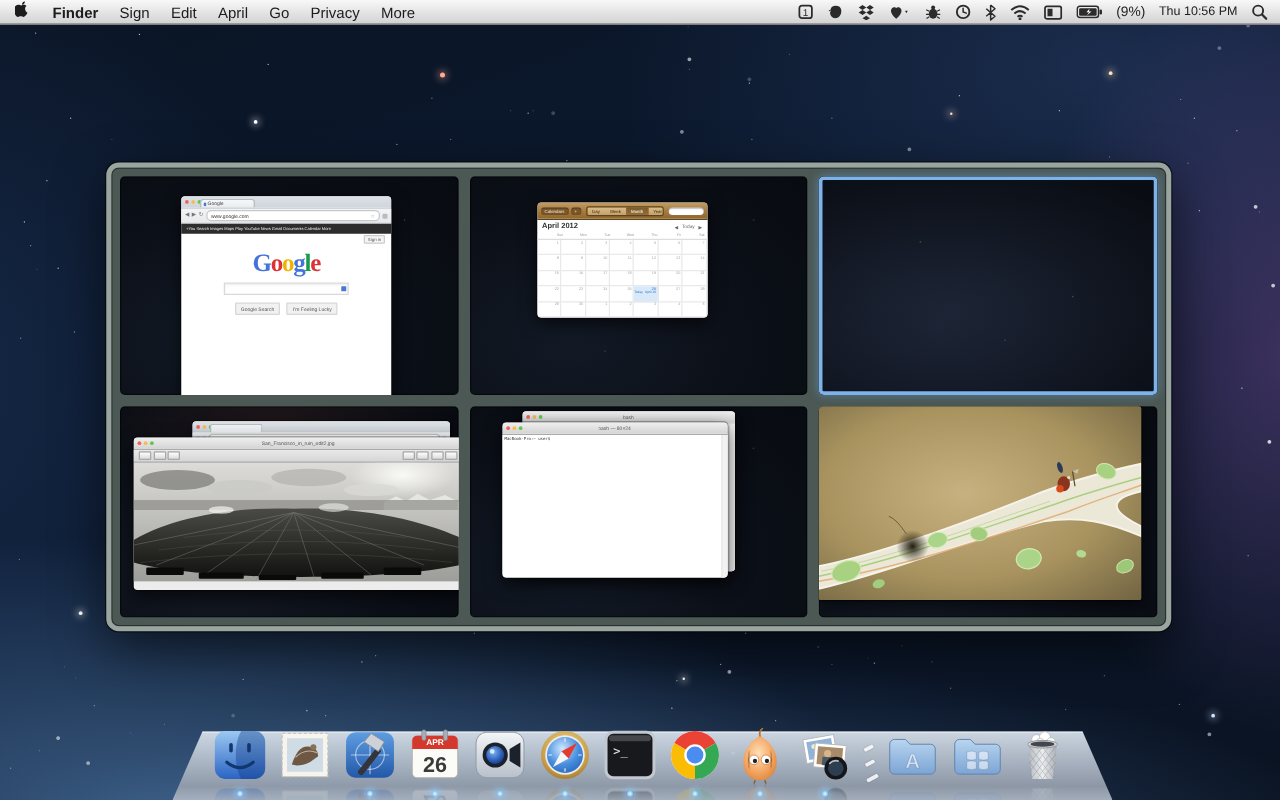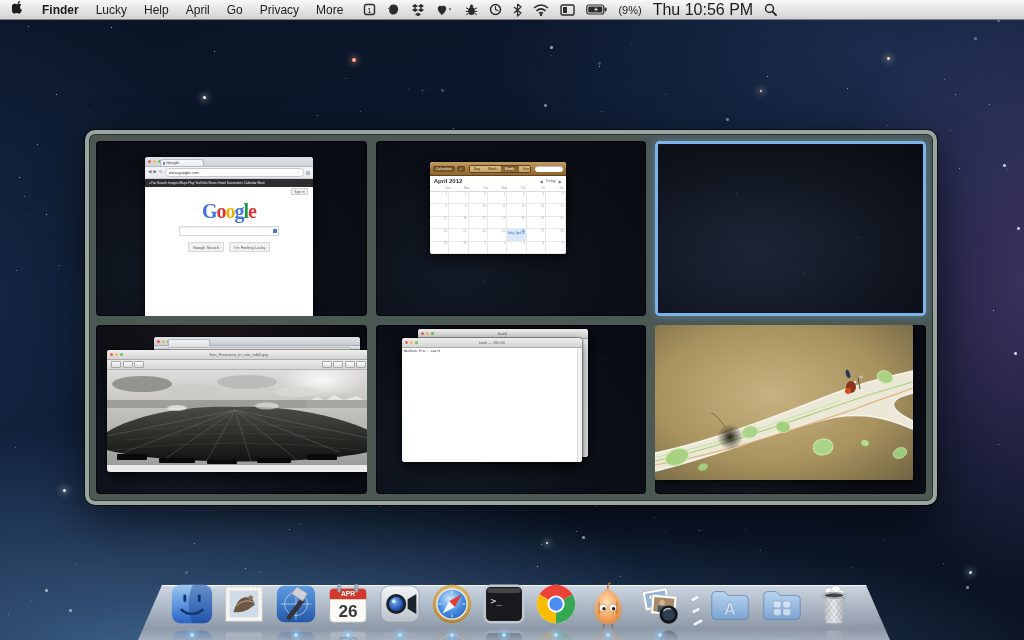--- a/index.html
+++ b/index.html
@@ -13,28 +13,28 @@
       radial-gradient(ellipse 300px 430px at 101% 44%, rgba(128,86,168,.42), transparent 72%),
       radial-gradient(ellipse 520px 300px at 86% 8%, rgba(42,64,108,.5), transparent 75%),
       radial-gradient(ellipse 400px 500px at -5% 45%, rgba(40,70,120,.35), transparent 70%),
       linear-gradient(160deg,#0a1424 0%,#0c1a30 45%,#0a1322 100%);}
   #stars,#stars2{position:absolute;top:0;left:0;width:1px;height:1px;border-radius:50%;z-index:1;}
   .bright-star{position:absolute;border-radius:50%;z-index:1;}
 
   
   .menubar{position:absolute;top:0;left:0;right:0;height:19px;z-index:10;
     background:linear-gradient(#f8f8f8,#d2d2d2);border-bottom:1px solid #7f7f7f;
-    display:flex;justify-content:flex-start;align-items:center;font-size:12px;color:#1c1c1c;gap:20px;}
+    display:flex;justify-content:space-between;align-items:center;font-size:12px;color:#1c1c1c;gap:20px;}
   .mb-left{display:flex;align-items:center;gap:17px;padding-left:12px;}
   .mb-right{display:flex;align-items:center;gap:11px;padding-right:10px;}
   .mb-app{font-weight:bold;}
   .mb-item,.mb-app,.apple{cursor:default;}
   .sicon{display:inline-flex;align-items:center;}
   .sicon svg{display:block;}
-  .mb-clock{font-size:16px;}
+  .mb-clock{font-size:10px;}
   .mb-batt-label{font-size:11px;}
 
   
   .spaces-panel{position:absolute;left:85px;top:130px;width:852px;height:375px;z-index:5;box-sizing:border-box;
     border:4px solid #9aa5a0;border-radius:10px;background:#4b5854;padding:7px;
     display:grid;grid-template-columns:repeat(3,1fr);grid-template-rows:1.03fr 1fr;gap:9px;
     box-shadow:0 0 0 1px rgba(0,0,0,.55),0 14px 40px rgba(0,0,0,.55),inset 0 0 0 1px rgba(0,0,0,.45);}
   .cell{position:relative;border-radius:4px;overflow:hidden;
     background:
       radial-gradient(1px 1px at 22% 28%, rgba(255,255,255,.28), transparent),
@@ -154,22 +154,22 @@
   <div id="stars" style="box-shadow: rgba(255, 255, 255, 0.8) 245px 568px 0px 0px, rgba(255, 255, 255, 0.19) 51px 533px 0px 0px, rgba(255, 255, 255, 0.52) 70px 610px 0px 1px, rgba(255, 255, 255, 0.69) 463px 349px 0px 0px, rgba(255, 255, 255, 0.75) 799px 271px 0px 0px, rgba(255, 255, 255, 0.67) 371px 309px 0px 0px, rgba(255, 255, 255, 0.84) 854px 235px 0px 0px, rgba(255, 255, 255, 0.23) 125px 293px 0px 0px, rgba(255, 255, 255, 0.21) 117px 393px 0px 0px, rgba(255, 255, 255, 0.56) 620px 576px 0px 0px, rgba(255, 255, 255, 0.65) 361px 208px 0px 0px, rgba(255, 255, 255, 0.59) 317px 115px 0px 0px, rgba(255, 255, 255, 0.27) 388px 618px 0px 0px, rgba(255, 255, 255, 0.49) 260px 572px 0px 0px, rgba(255, 255, 255, 0.15) 179px 280px 0px 0px, rgba(255, 255, 255, 0.53) 708px 476px 0px 0px, rgba(255, 255, 255, 0.43) 760px 550px 0px 0px, rgba(255, 255, 255, 0.49) 654px 517px 0px 0px, rgba(255, 255, 255, 0.77) 805px 594px 0px 0px, rgba(255, 255, 255, 0.65) 212px 186px 0px 1px, rgba(255, 255, 255, 0.73) 214px 51px 0px 0px, rgba(255, 255, 255, 0.68) 778px 146px 0px 0px, rgba(255, 255, 255, 0.29) 427px 218px 0px 0px, rgba(255, 255, 255, 0.64) 892px 143px 0px 0px, rgba(255, 255, 255, 0.39) 451px 181px 0px 0px, rgba(255, 255, 255, 0.68) 103px 252px 0px 0px, rgba(255, 255, 255, 0.63) 882px 484px 0px 0px, rgba(255, 255, 255, 0.73) 599px 66px 0px 0px, rgba(255, 255, 255, 0.67) 576px 531px 0px 0px, rgba(255, 255, 255, 0.29) 446px 617px 0px 1px, rgba(255, 255, 255, 0.84) 289px 529px 0px 0px, rgba(255, 255, 255, 0.32) 975px 38px 0px 1px, rgba(255, 255, 255, 0.73) 1004px 165px 0px 1px, rgba(255, 255, 255, 0.28) 663px 357px 0px 0px, rgba(255, 255, 255, 0.69) 28px 26px 0px 0px, rgba(255, 255, 255, 0.84) 90px 240px 0px 0px, rgba(255, 255, 255, 0.44) 194px 352px 0px 0px, rgba(255, 255, 255, 0.31) 551px 55px 0px 0px, rgba(255, 255, 255, 0.67) 453px 128px 0px 0px, rgba(255, 255, 255, 0.21) 442px 90px 0px 1px, rgba(255, 255, 255, 0.41) 601px 111px 0px 0px, rgba(255, 255, 255, 0.39) 655px 297px 0px 0px, rgba(255, 255, 255, 0.7) 698px 202px 0px 0px, rgba(255, 255, 255, 0.52) 576px 380px 0px 0px, rgba(255, 255, 255, 0.7) 295px 143px 0px 1px, rgba(255, 255, 255, 0.19) 29px 215px 0px 0px, rgba(255, 255, 255, 0.79) 537px 566px 0px 0px, rgba(255, 255, 255, 0.45) 8px 614px 0px 0px, rgba(255, 255, 255, 0.81) 959px 168px 0px 0px, rgba(255, 255, 255, 0.53) 141px 219px 0px 0px, rgba(255, 255, 255, 0.46) 184px 429px 0px 1px, rgba(255, 255, 255, 0.16) 60px 542px 0px 0px, rgba(255, 255, 255, 0.43) 527px 466px 0px 0px, rgba(255, 255, 255, 0.59) 583px 537px 0px 1px, rgba(255, 255, 255, 0.81) 111px 27px 0px 0px, rgba(255, 255, 255, 0.66) 596px 506px 0px 0px, rgba(255, 255, 255, 0.19) 164px 414px 0px 0px, rgba(255, 255, 255, 0.76) 929px 353px 0px 0px, rgba(255, 255, 255, 0.44) 847px 359px 0px 0px, rgba(255, 255, 255, 0.35) 852px 567px 0px 0px, rgba(255, 255, 255, 0.31) 998px 20px 0px 1px, rgba(255, 255, 255, 0.6) 541px 544px 0px 0px, rgba(255, 255, 255, 0.33) 745px 529px 0px 0px, rgba(255, 255, 255, 0.65) 267px 250px 0px 0px, rgba(255, 255, 255, 0.66) 861px 265px 0px 0px, rgba(255, 255, 255, 0.27) 426px 416px 0px 0px, rgba(255, 255, 255, 0.44) 904px 478px 0px 0px, rgba(255, 255, 255, 0.46) 345px 78px 0px 0px, rgba(255, 255, 255, 0.74) 235px 437px 0px 0px, rgba(255, 255, 255, 0.58) 998px 444px 0px 0px, rgba(255, 255, 255, 0.4) 887px 125px 0px 0px, rgba(255, 255, 255, 0.4) 360px 111px 0px 0px, rgba(255, 255, 255, 0.49) 16px 270px 0px 0px, rgba(255, 255, 255, 0.2) 858px 208px 0px 0px, rgba(255, 255, 255, 0.28) 573px 305px 0px 0px, rgba(255, 255, 255, 0.76) 241px 284px 0px 1px, rgba(255, 255, 255, 0.32) 298px 282px 0px 0px, rgba(255, 255, 255, 0.69) 699px 530px 0px 0px, rgba(255, 255, 255, 0.65) 989px 104px 0px 0px, rgba(255, 255, 255, 0.8) 375px 142px 0px 0px, rgba(255, 255, 255, 0.43) 179px 311px 0px 0px, rgba(255, 255, 255, 0.82) 46px 214px 0px 0px, rgba(255, 255, 255, 0.48) 24px 196px 0px 0px, rgba(255, 255, 255, 0.28) 397px 379px 0px 0px, rgba(255, 255, 255, 0.17) 642px 456px 0px 0px, rgba(255, 255, 255, 0.24) 131px 579px 0px 0px, rgba(255, 255, 255, 0.73) 427px 186px 0px 0px, rgba(255, 255, 255, 0.81) 19px 177px 0px 0px, rgba(255, 255, 255, 0.18) 267px 208px 0px 0px, rgba(255, 255, 255, 0.83) 631px 402px 0px 0px, rgba(255, 255, 255, 0.17) 402px 140px 0px 0px, rgba(255, 255, 255, 0.37) 883px 540px 0px 0px, rgba(255, 255, 255, 0.33) 160px 594px 0px 0px, rgba(255, 255, 255, 0.49) 501px 452px 0px 0px, rgba(255, 255, 255, 0.31) 579px 327px 0px 1px, rgba(255, 255, 255, 0.28) 232px 436px 0px 1px, rgba(255, 255, 255, 0.48) 686px 312px 0px 0px, rgba(255, 255, 255, 0.17) 852px 227px 0px 0px, rgba(255, 255, 255, 0.59) 756px 358px 0px 0px, rgba(255, 255, 255, 0.43) 950px 130px 0px 0px, rgba(255, 255, 255, 0.52) 258px 267px 0px 0px, rgba(255, 255, 255, 0.41) 665px 94px 0px 0px, rgba(255, 255, 255, 0.46) 727px 119px 0px 1px, rgba(255, 255, 255, 0.64) 113px 323px 0px 0px, rgba(255, 255, 255, 0.37) 258px 310px 0px 0px, rgba(255, 255, 255, 0.71) 693px 425px 0px 0px, rgba(255, 255, 255, 0.19) 89px 111px 0px 0px, rgba(255, 255, 255, 0.77) 56px 94px 0px 0px, rgba(255, 255, 255, 0.8) 757px 176px 0px 0px, rgba(255, 255, 255, 0.23) 198px 135px 0px 0px, rgba(255, 255, 255, 0.16) 104px 586px 0px 0px, rgba(255, 255, 255, 0.72) 1018px 228px 0px 1px, rgba(255, 255, 255, 0.62) 316px 422px 0px 0px, rgba(255, 255, 255, 0.67) 857px 619px 0px 0px, rgba(255, 255, 255, 0.24) 426px 88px 0px 0px, rgba(255, 255, 255, 0.49) 943px 563px 0px 0px, rgba(255, 255, 255, 0.23) 919px 362px 0px 0px, rgba(255, 255, 255, 0.7) 422px 90px 0px 0px, rgba(255, 255, 255, 0.51) 967px 587px 0px 1px, rgba(255, 255, 255, 0.22) 415px 322px 0px 0px, rgba(255, 255, 255, 0.28) 610px 205px 0px 0px, rgba(255, 255, 255, 0.2) 721px 516px 0px 0px, rgba(255, 255, 255, 0.62) 673px 618px 0px 0px, rgba(255, 255, 255, 0.25) 413px 253px 0px 0px, rgba(255, 255, 255, 0.29) 469px 195px 0px 0px, rgba(255, 255, 255, 0.31) 302px 158px 0px 0px, rgba(255, 255, 255, 0.52) 408px 416px 0px 0px, rgba(255, 255, 255, 0.44) 75px 564px 0px 0px, rgba(255, 255, 255, 0.84) 329px 347px 0px 0px, rgba(255, 255, 255, 0.68) 379px 506px 0px 0px, rgba(255, 255, 255, 0.51) 712px 460px 0px 0px, rgba(255, 255, 255, 0.22) 599px 63px 0px 1px, rgba(255, 255, 255, 0.75) 622px 184px 0px 0px, rgba(255, 255, 255, 0.19) 550px 21px 0px 0px, rgba(255, 255, 255, 0.6) 586px 602px 0px 1px, rgba(255, 255, 255, 0.75) 955px 94px 0px 0px, rgba(255, 255, 255, 0.67) 151px 274px 0px 0px, rgba(255, 255, 255, 0.52) 648px 465px 0px 0px, rgba(255, 255, 255, 0.51) 375px 410px 0px 0px, rgba(255, 255, 255, 0.75) 767px 76px 0px 0px, rgba(255, 255, 255, 0.31) 1007px 169px 0px 0px, rgba(255, 255, 255, 0.59) 551px 47px 0px 1px, rgba(255, 255, 255, 0.48) 545px 105px 0px 1px, rgba(255, 255, 255, 0.73) 121px 239px 0px 0px, rgba(255, 255, 255, 0.59) 194px 543px 0px 0px, rgba(255, 255, 255, 0.79) 1015px 353px 0px 1px, rgba(255, 255, 255, 0.53) 473px 297px 0px 0px, rgba(255, 255, 255, 0.26) 394px 162px 0px 0px, rgba(255, 255, 255, 0.17) 694px 526px 0px 0px, rgba(255, 255, 255, 0.22) 408px 88px 0px 0px, rgba(255, 255, 255, 0.59) 300px 524px 0px 0px, rgba(255, 255, 255, 0.82) 993px 310px 0px 0px, rgba(255, 255, 255, 0.4) 15px 447px 0px 0px, rgba(255, 255, 255, 0.27) 663px 212px 0px 0px, rgba(255, 255, 255, 0.49) 743px 186px 0px 1px, rgba(255, 255, 255, 0.19) 186px 572px 0px 1px, rgba(255, 255, 255, 0.46) 239px 366px 0px 0px, rgba(255, 255, 255, 0.42) 944px 79px 0px 0px, rgba(255, 255, 255, 0.7) 847px 88px 0px 0px, rgba(255, 255, 255, 0.26) 31px 600px 0px 0px, rgba(255, 255, 255, 0.23) 660px 414px 0px 0px, rgba(255, 255, 255, 0.4) 521px 173px 0px 0px, rgba(255, 255, 255, 0.31) 875px 374px 0px 0px, rgba(255, 255, 255, 0.72) 37px 144px 0px 0px, rgba(255, 255, 255, 0.29) 665px 531px 0px 0px, rgba(255, 255, 255, 0.24) 631px 43px 0px 0px, rgba(255, 255, 255, 0.55) 59px 265px 0px 0px, rgba(255, 255, 255, 0.57) 46px 590px 0px 1px, rgba(255, 255, 255, 0.6) 567px 204px 0px 0px, rgba(255, 255, 255, 0.33) 188px 446px 0px 1px;"></div>
 
   <header class="menubar">
     <div class="mb-left">
       <span class="apple">
         <svg width="13" height="15" viewBox="0 0 17 20">
             <path fill="#1c1c1c" d="M13.1,0c0.1,1.1-0.3,2.2-1,3.1c-0.7,0.9-1.9,1.6-3,1.5C9,3.5,9.5,2.4,10.1,1.6C10.8,0.8,12,0.1,13.1,0z M16.4,15.2c-0.5,1.1-0.7,1.6-1.4,2.6c-0.9,1.4-2.2,3.1-3.8,3.1c-1.4,0-1.8-0.9-3.7-0.9s-2.3,0.9-3.7,0.9c-1.6,0-2.8-1.6-3.7-3C-2.4,14-2.7,8.9,0.5,6.2c1.1-1,2.6-1.6,4-1.6c1.5,0,2.4,0.9,3.6,0.9c1.2,0,1.9-0.9,3.6-0.9c1.2,0,2.5,0.7,3.4,1.8C12.2,8.1,12.7,13.2,16.4,15.2z" transform="scale(0.8)"></path>
           </svg>
       </span>
       <span class="mb-app">Finder</span>
-      <span class="mb-item">Lucky</span>
-      <span class="mb-item">Help</span>
+      <span class="mb-item">Sign</span>
+      <span class="mb-item">Edit</span>
       <span class="mb-item">April</span>
       <span class="mb-item">Go</span>
       <span class="mb-item">Privacy</span>
       <span class="mb-item">More</span>
     </div>
     <div class="mb-right">
       <span class="sicon">
         <svg width="13" height="13" viewBox="0 0 13 13">
             <rect x="1.5" y="1.5" width="10" height="10" rx="2" fill="none" stroke="#2b2b2b" stroke-width="1.4"></rect>
             <text x="6.5" y="9.5" font-size="8" font-family="Liberation Sans" text-anchor="middle" fill="#2b2b2b">1</text>

